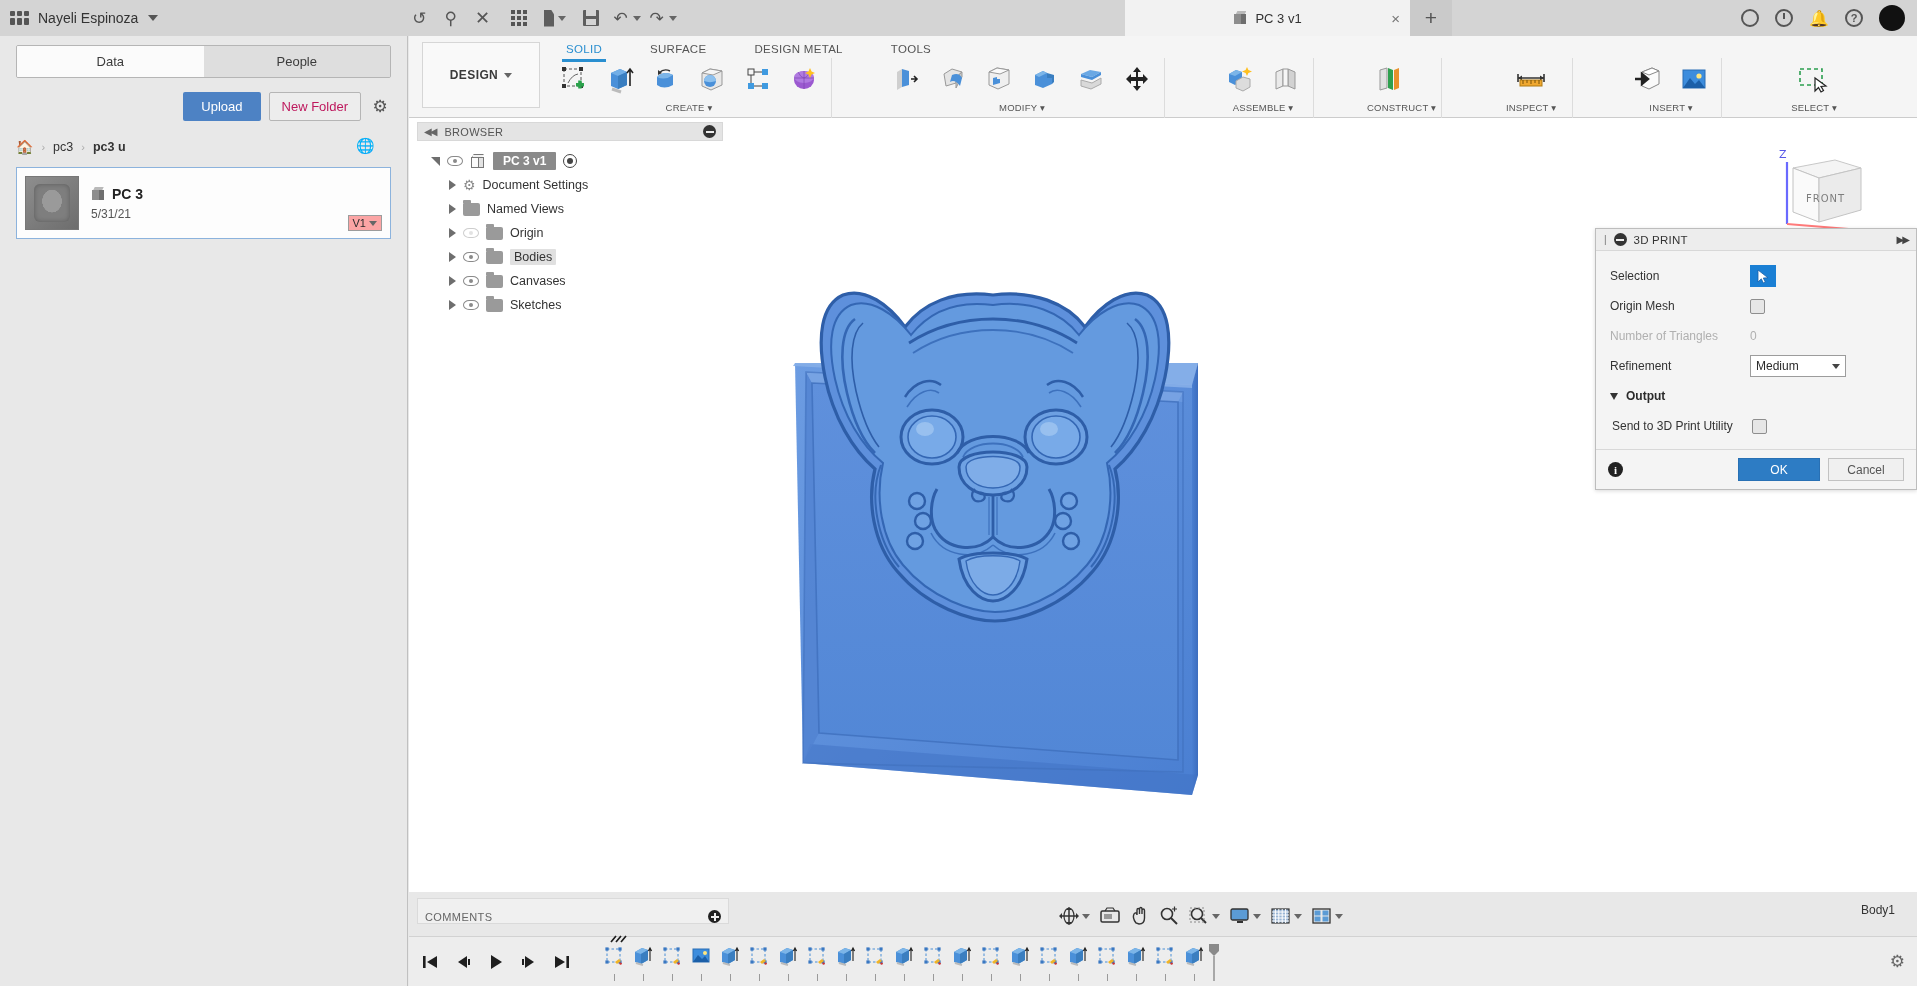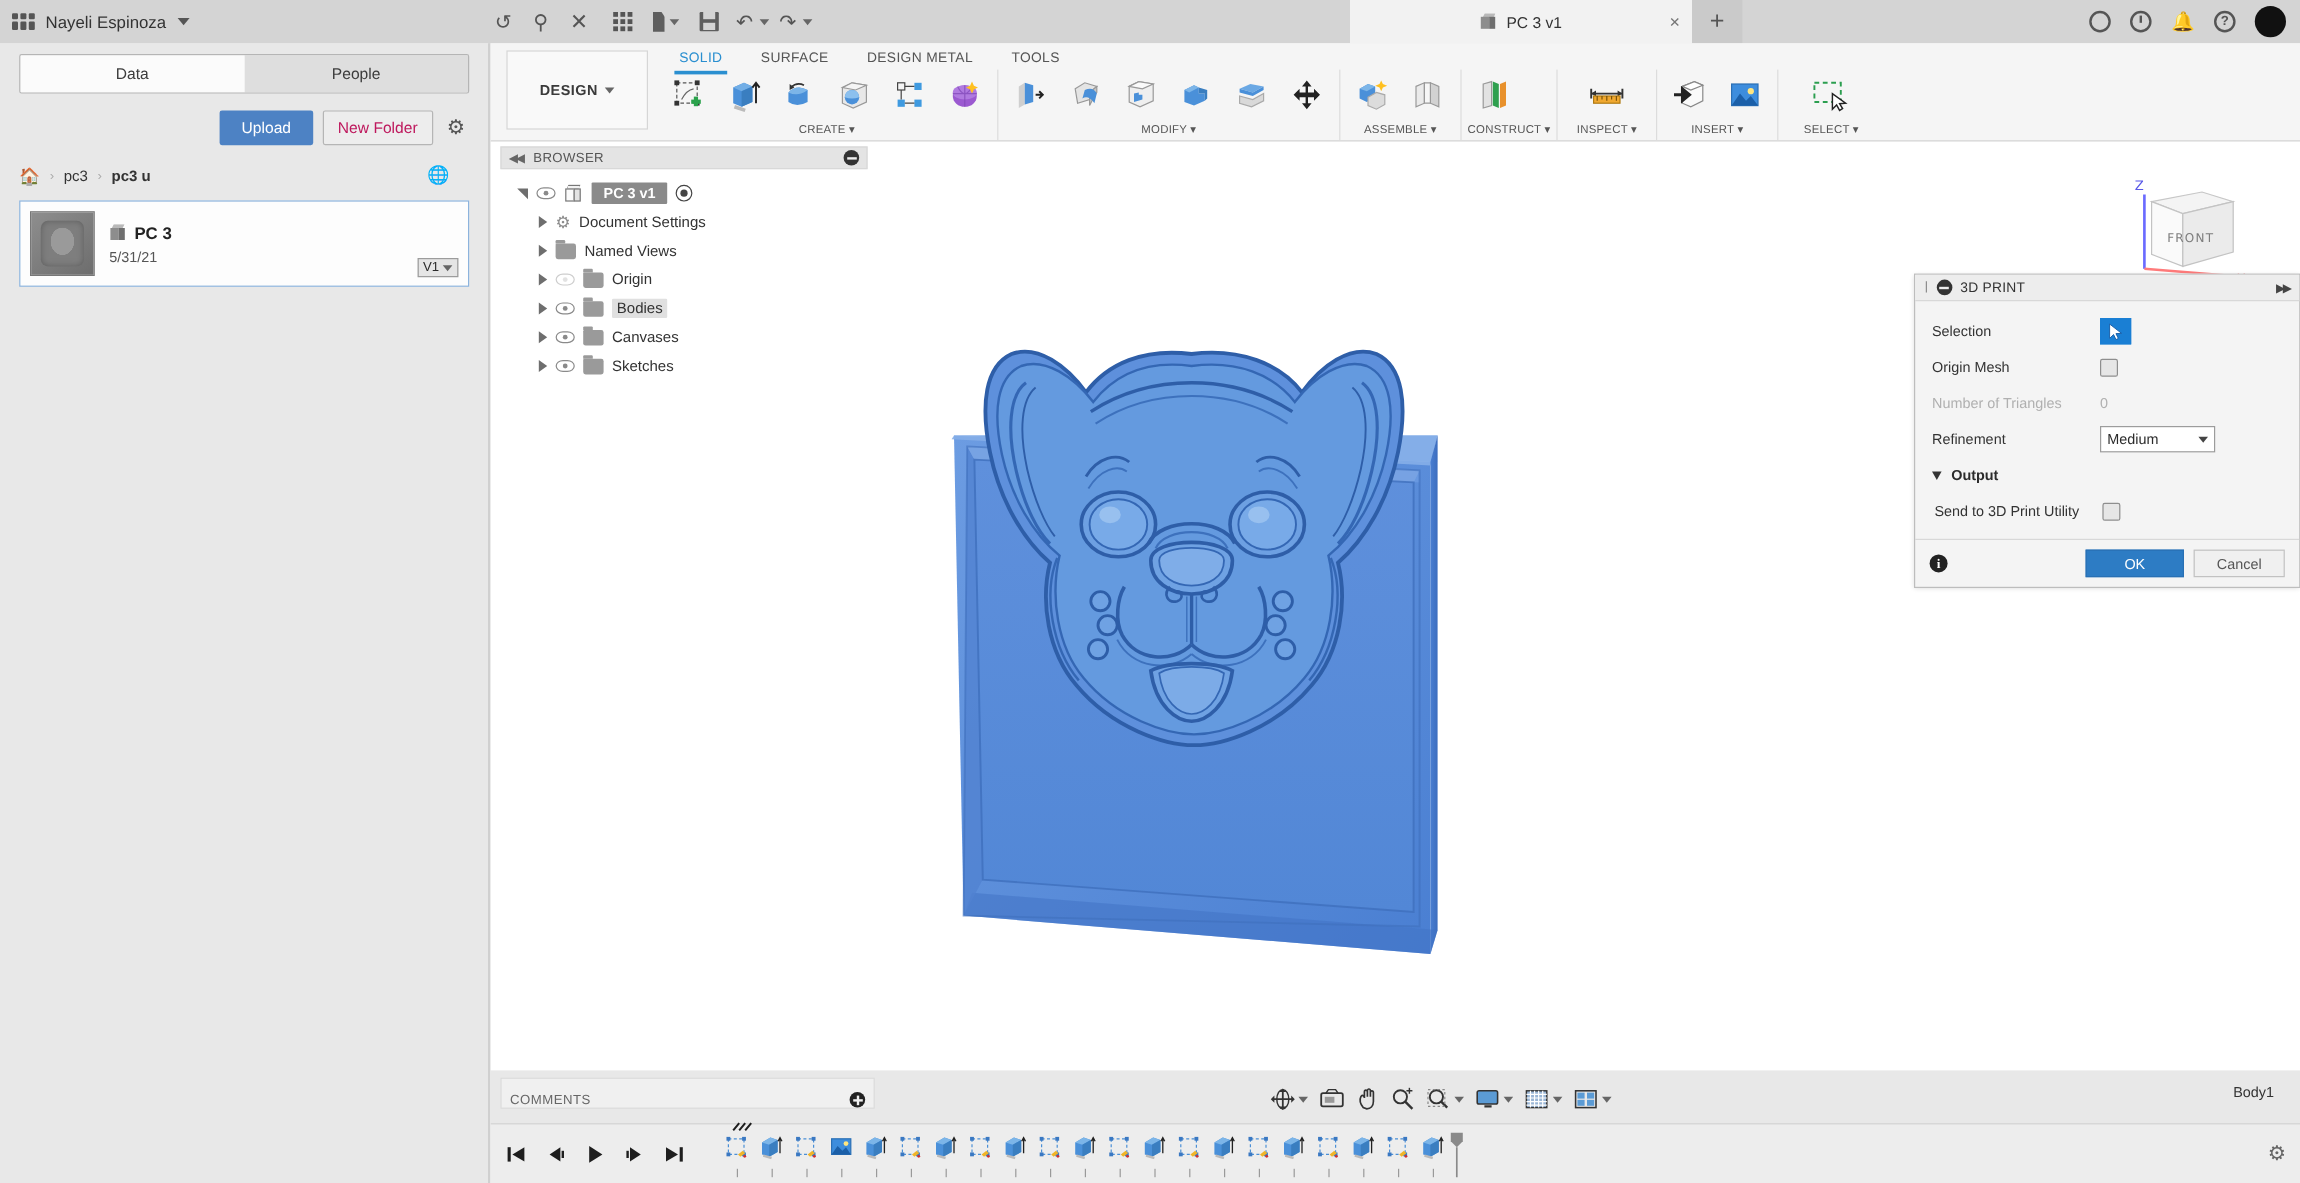--- a/index.html
+++ b/index.html
@@ -79,31 +79,31 @@
   }
   .thumb { width: 54px; height: 54px; background: linear-gradient(140deg,#8e8e8e,#6d6d6d); position: relative; border: 1px solid #777; }
   .thumb::after {
     content:''; position:absolute; left:8px; top:7px; width:36px; height:38px;
     background: radial-gradient(ellipse at 50% 45%, #9a9a9a 0 38%, #7e7e7e 39% 100%);
     border-radius: 6px; box-shadow: inset 0 0 5px #5c5c5c;
   }
   .fc-info { margin-left: 12px; }
   .fc-name { display:flex; align-items:center; gap:6px; font-size: 14px; font-weight: bold; color: #222; }
   .fc-date { font-size: 12px; color: #555; margin-top: 5px; }
-  .ver-badge { position: absolute; right: 8px; bottom: 7px; border: 1px solid #9c9c9c; background:#e5e5e5; font-size: 11px; padding: 1px 4px; display:flex;gap:3px;align-items:center; cursor:pointer; }
+  .ver-badge { position: absolute; right: 8px; bottom: 7px; border: 1px solid #9c9c9c; background:#fca5a5; font-size: 11px; padding: 1px 4px; display:flex;gap:3px;align-items:center; cursor:pointer; }
 
   
   .ribbon { position: absolute; left: 409px; top: 36px; width: 1508px; height: 82px; background: #f5f5f5; border-bottom:1px solid #ccc; }
   .design-box { position: absolute; left: 13px; top: 6px; width: 118px; height: 66px; border: 1px solid #d6d6d6; background:#f9f9f9; display:flex;align-items:center;justify-content:center; gap:6px; cursor:pointer; }
   .design-lbl { font-size: 12px; font-weight: bold; letter-spacing: .4px; color:#3a3a3a; }
-  .ws-tabs { position: absolute; left: 141px; top: 4px; display: flex; gap: 0; }
+  .ws-tabs { position: absolute; left: 141px; top: 4px; display: flex; gap: 16px; }
   .ws-tab { font-size: 11.5px; letter-spacing:.3px; padding: 3px 16px; color:#555; cursor:pointer; position:relative; }
   .ws-tab.active { color: #2a8fd0; }
   .ws-tab.active::after { content:''; position:absolute; left:12px; right:12px; bottom:-4px; height:3px; background:#2a8fd0; }
-  .panels { position: absolute; left: 138px; top: 22px; display: flex; height: 60px; align-items: stretch; }
+  .panels { position: absolute; left: 138px; top: 22px; display: flex; height: 60px; align-items: stretch; gap: 48px; }
   .panel { display: flex; flex-direction: column; border-right: 1px solid #dcdcdc; padding: 0 5px; }
   .panel:last-child { border-right: none; }
   .panel-row { display: flex; align-items: center; gap: 2px; height: 42px; }
   .panel-lbl { text-align: center; font-size: 9.5px; color: #555; letter-spacing: .2px; padding-top:2px; }
   .tool { width: 44px; height: 40px; display:flex;align-items:center;justify-content:center; cursor:pointer; }
   .tool svg { display:block; }
 
   
   .browser { position: absolute; left: 417px; top: 122px; width: 306px; background: transparent; }
   .browser-hdr { height: 19px; background: #e4e4e4; display: flex; align-items: center; padding: 0 6px; gap: 9px; border:1px solid #d8d8d8; }

